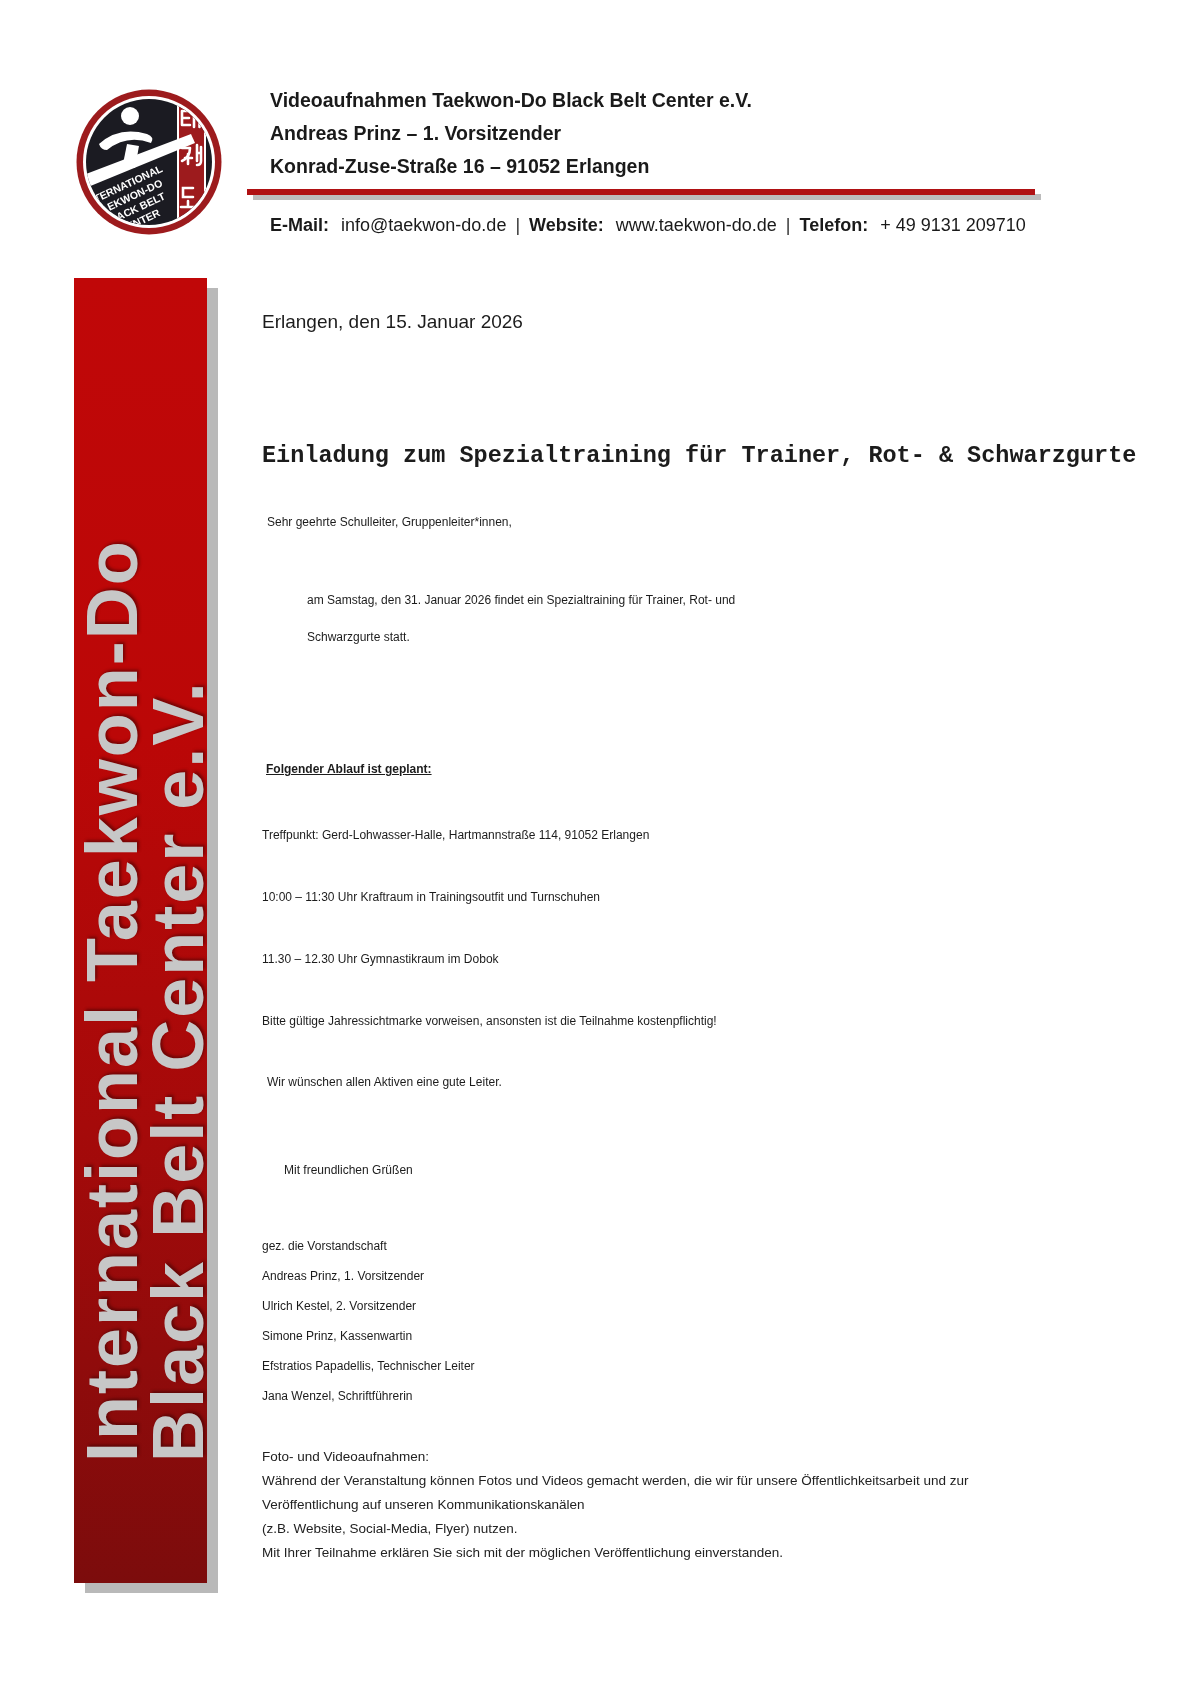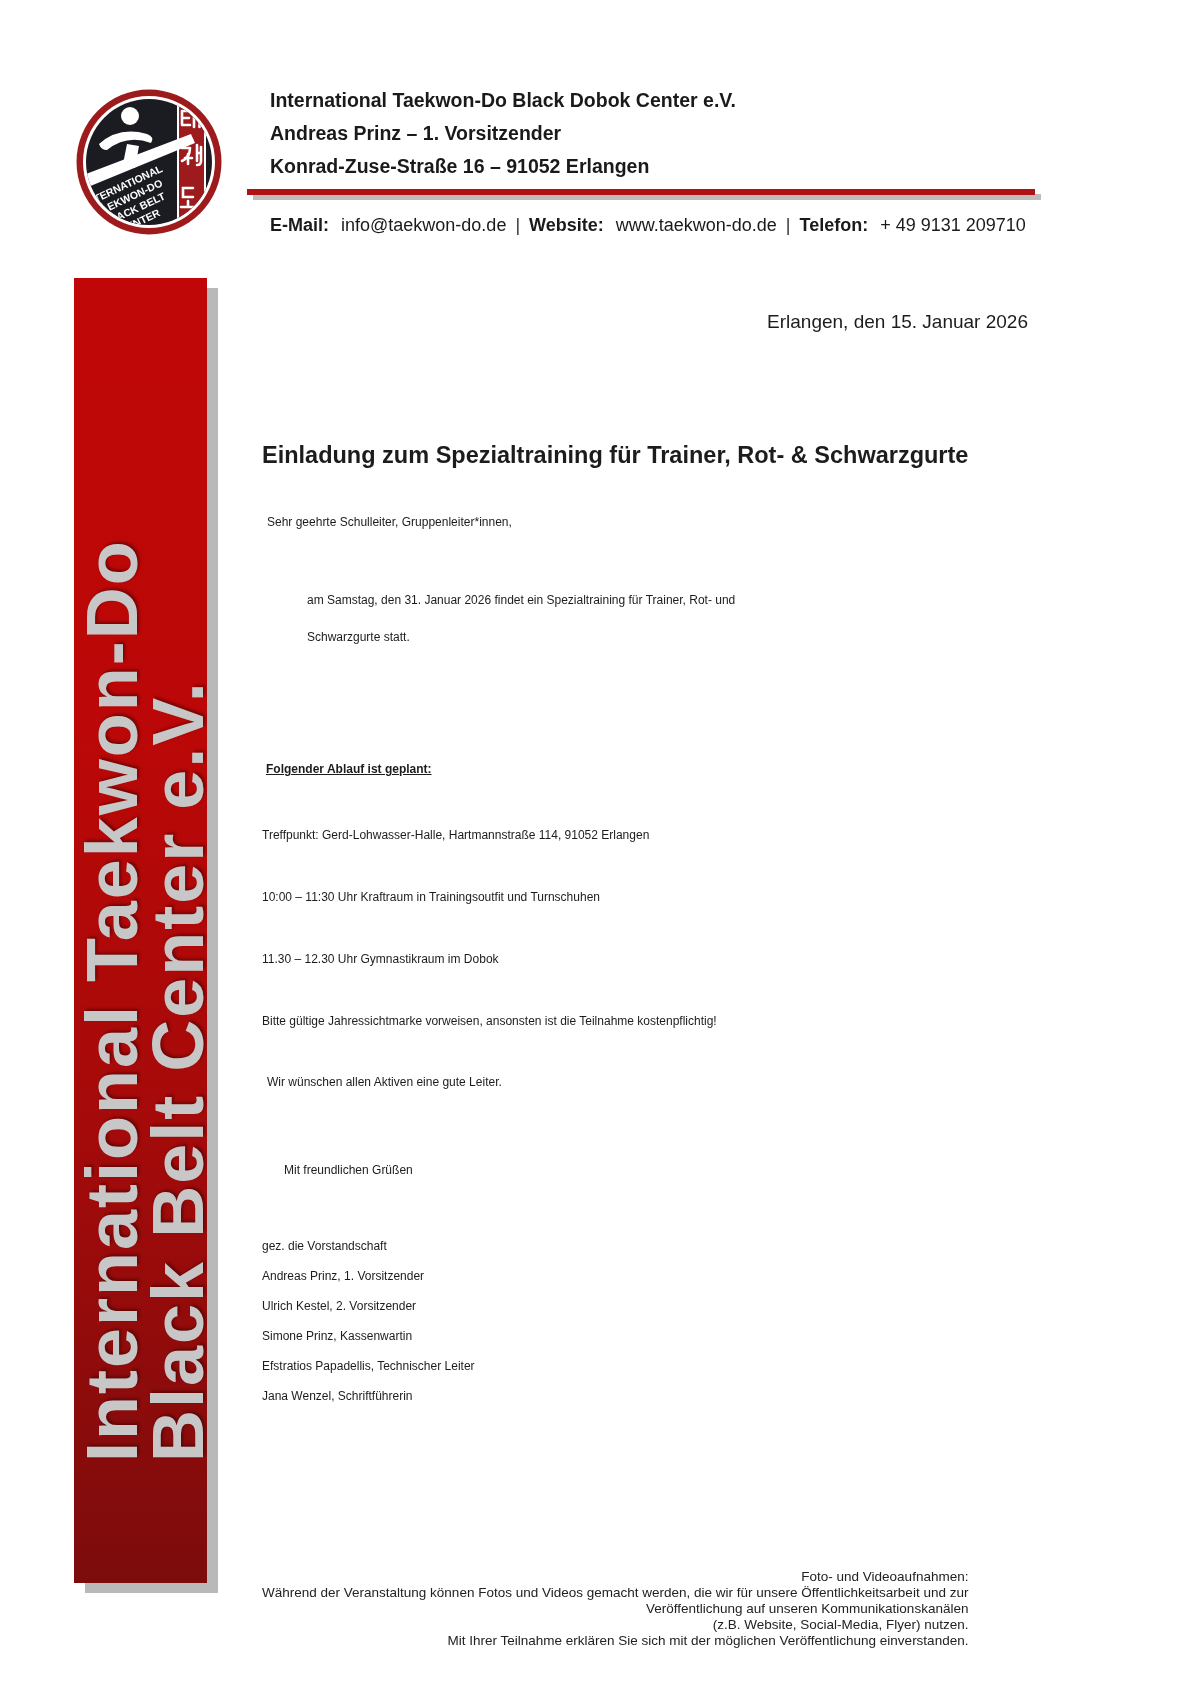--- a/index.html
+++ b/index.html
@@ -40,36 +40,35 @@
     position:absolute;
     transform:rotate(-90deg);transform-origin:0 0;
     font-weight:bold;font-size:72px;line-height:1;letter-spacing:2px;
     color:#c7c7c7;white-space:nowrap;
     text-shadow:2px 2px 3px rgba(40,0,0,0.45);
   }
   .side-text.col1{left:76px;top:1462px;}
   .side-text.col2{left:142px;top:1462px;}
   
   .blk{position:absolute;left:262px;font-size:12px;color:#1c1c1c;white-space:nowrap;}
-  .date{top:311px;width:766px;text-align:right;font-size:19px;}
-  .subject{top:442px;font-size:23.5px;font-weight:bold;}
+  .date{top:311px;width:766px;font-size:19px;}
+  .subject{top:442px;font-size:23.5px;font-weight:bold;font-family:Liberation Mono, monospace;}
   .salutation{top:515px;left:267px;}
   .intro{top:582px;line-height:37px;white-space:pre-line;margin-left:45px;}
   .schedule-heading{top:762px;left:266px;font-weight:bold;text-decoration:underline;}
   .meeting{top:828px;}
   .slot1{top:890px;}
   .slot2{top:952px;}
   .note{top:1014px;text-align:center;}
   .wish{top:1075px;left:267px;}
   .closing{top:1163px;left:284px;}
   .signatures{top:1224px;line-height:30px;white-space:pre-line;margin-top:7px;}
   .footnote{
-    top:1569px;font-size:13.5px;line-height:16px;color:#222;
+    top:1445px;font-size:13.5px;line-height:24px;color:#222;
     white-space:pre-line;
-    text-align:right;
   }
 </style>
 </head>
 <body>
 
 <div class="page">
 
   <svg class="logo" viewBox="0 0 148 148" role="img">
     <circle cx="74" cy="74" r="72.5" fill="#9d1b1d"></circle>
     <circle cx="74" cy="74" r="66" fill="#ffffff"></circle>
@@ -97,21 +96,21 @@
       <g transform="rotate(-25 55 112)" fill="#ffffff" stroke="#1b1b22" stroke-width="2" style="paint-order:stroke" font-family="'Liberation Sans',sans-serif" font-weight="bold" font-size="10.5" text-anchor="middle">
         <text x="55" y="100">INTERNATIONAL</text>
         <text x="55" y="113">TAEKWON-DO</text>
         <text x="55" y="126">BLACK BELT</text>
         <text x="55" y="139">CENTER</text>
       </g>
     </g>
   </svg>
 
   <div class="head-block">
-    <div>International Taekwon-Do Black Dobok Center e.V.</div>
+    <div>Videoaufnahmen Taekwon-Do Black Belt Center e.V.</div>
     <div>Andreas Prinz – 1. Vorsitzender</div>
     <div>Konrad-Zuse-Straße 16 – 91052 Erlangen</div>
   </div>
 
   <div class="head-rule"></div>
 
   <div class="contact-line">
     <span class="lbl">E-Mail:</span><span class="val">info@taekwon-do.de</span><span class="sep">|</span><span class="lbl">Website:</span><span class="val">www.taekwon-do.de</span><span class="sep">|</span><span class="lbl">Telefon:</span><span class="val">+ 49 9131 209710</span>
   </div>
 

